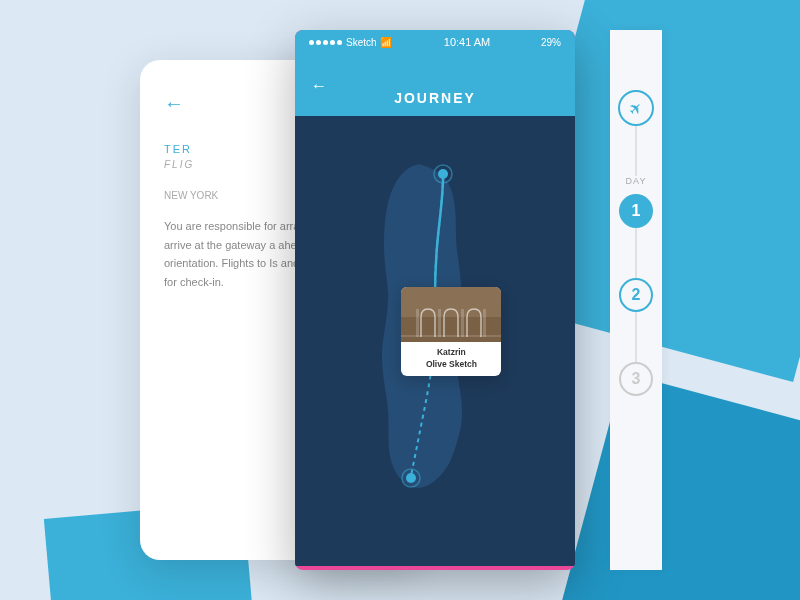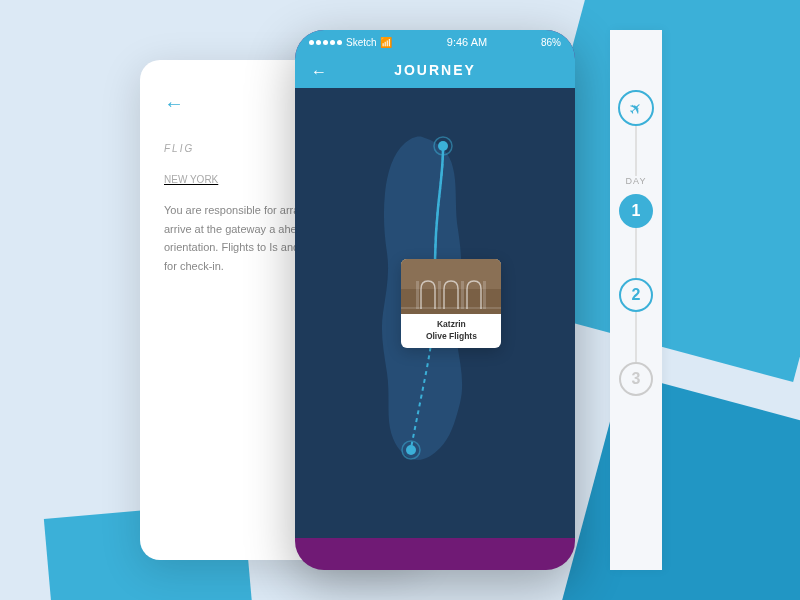--- a/index.html
+++ b/index.html
@@ -125,22 +125,22 @@
       background-size: 10px 10px;
     }
 
     
     .phone-front {
       position: absolute;
       left: 295px;
       top: 30px;
       width: 280px;
       height: 540px;
-      background: #701a75;
-      border-radius: 29px;
+      background: #ec4899;
+      border-radius: 8px;
       box-shadow: 0 15px 50px rgba(0,0,0,0.3);
       z-index: 2;
       overflow: hidden;
     }
 
     
     .status-bar {
       background: #3bb0d8;
       padding: 6px 14px;
       display: flex;
@@ -194,20 +194,21 @@
       color: white;
       cursor: pointer;
     }
 
     .header-title {
       font-size: 14px;
       font-weight: 600;
       color: white;
       letter-spacing: 2px;
       text-transform: uppercase;
+      margin-top: 28px;
     }
 
     
     .map-area {
       flex: 1;
       background: #1e3a5a;
       position: relative;
       overflow: hidden;
       height: 450px;
     }
@@ -268,33 +269,34 @@
 <body>
 
 <div class="bg-shape-1"></div>
 <div class="bg-shape-2"></div>
 <div class="bg-shape-bottom"></div>
 
 <div class="phone-back">
   <div class="dot-pattern"></div>
   <div class="phone-back-content">
     <div class="back-arrow">←</div>
+    <div class="terminal-label">TER</div>
     <div class="flight-label">FLIG</div>
 
     <div style="margin-top: 10px; margin-bottom: 4px;">
 
       <svg width="30" height="80" style="position:absolute; right:60px; top:95px;">
         <circle cx="15" cy="10" r="4" fill="#3bb0d8"></circle>
         <line x1="15" y1="14" x2="15" y2="65" stroke="#3bb0d8" stroke-width="1.5" stroke-dasharray="3,3"></line>
         <circle cx="15" cy="68" r="4" fill="#3bb0d8"></circle>
       </svg>
     </div>
 
 
-    <div style=" text-decoration: underline;">
+    <div style="">
       <div class="city-subtext">NEW YORK</div>
     </div>
 
     <div style="margin-top: 16px;">
       <div class="description">You are responsible for arrangements to the ga arrive at the gateway a ahead of the outbound orientation. Flights to Is and it is critical that you for check-in.</div>
     </div>
   </div>
 </div>
 
 <div class="phone-front">
@@ -304,22 +306,22 @@
       <div class="signal-dots">
         <div class="signal-dot"></div>
         <div class="signal-dot"></div>
         <div class="signal-dot"></div>
         <div class="signal-dot"></div>
         <div class="signal-dot"></div>
       </div>
       <span>Sketch</span>
       <span style="font-size:10px;">📶</span>
     </div>
-    <div class="status-center">9:46 AM</div>
-    <div class="status-right">86%</div>
+    <div class="status-center">10:41 AM</div>
+    <div class="status-right">29%</div>
   </div>
 
   <div class="phone-header">
     <div class="header-back">←</div>
     <div class="header-title">JOURNEY</div>
   </div>
 
   <div class="map-area">
 
     <svg class="map-svg" viewBox="0 0 280 450" xmlns="http://www.w3.org/2000/svg">
@@ -358,21 +360,21 @@
 
             <rect x="15" y="22" width="3" height="28" fill="rgba(255,255,255,0.2)"></rect>
             <rect x="37" y="22" width="3" height="28" fill="rgba(255,255,255,0.2)"></rect>
             <rect x="60" y="22" width="3" height="28" fill="rgba(255,255,255,0.2)"></rect>
             <rect x="82" y="22" width="3" height="28" fill="rgba(255,255,255,0.2)"></rect>
           </svg>
         </div>
       </div>
       <div class="tooltip-text">
         <div class="tooltip-location">Katzrin</div>
-        <div class="tooltip-location">Olive Flights</div>
+        <div class="tooltip-location">Olive Sketch</div>
       </div>
 
     </div>
   </div>
 </div>
 
 <div style="position:absolute; right:138px; top:30px; width:52px; height:540px; background:#f5f7fa; z-index:3; display:flex; flex-direction:column; align-items:center; box-shadow: 2px 0 10px rgba(0,0,0,0.05);">
 
   <div style="height:60px;"></div>
 

